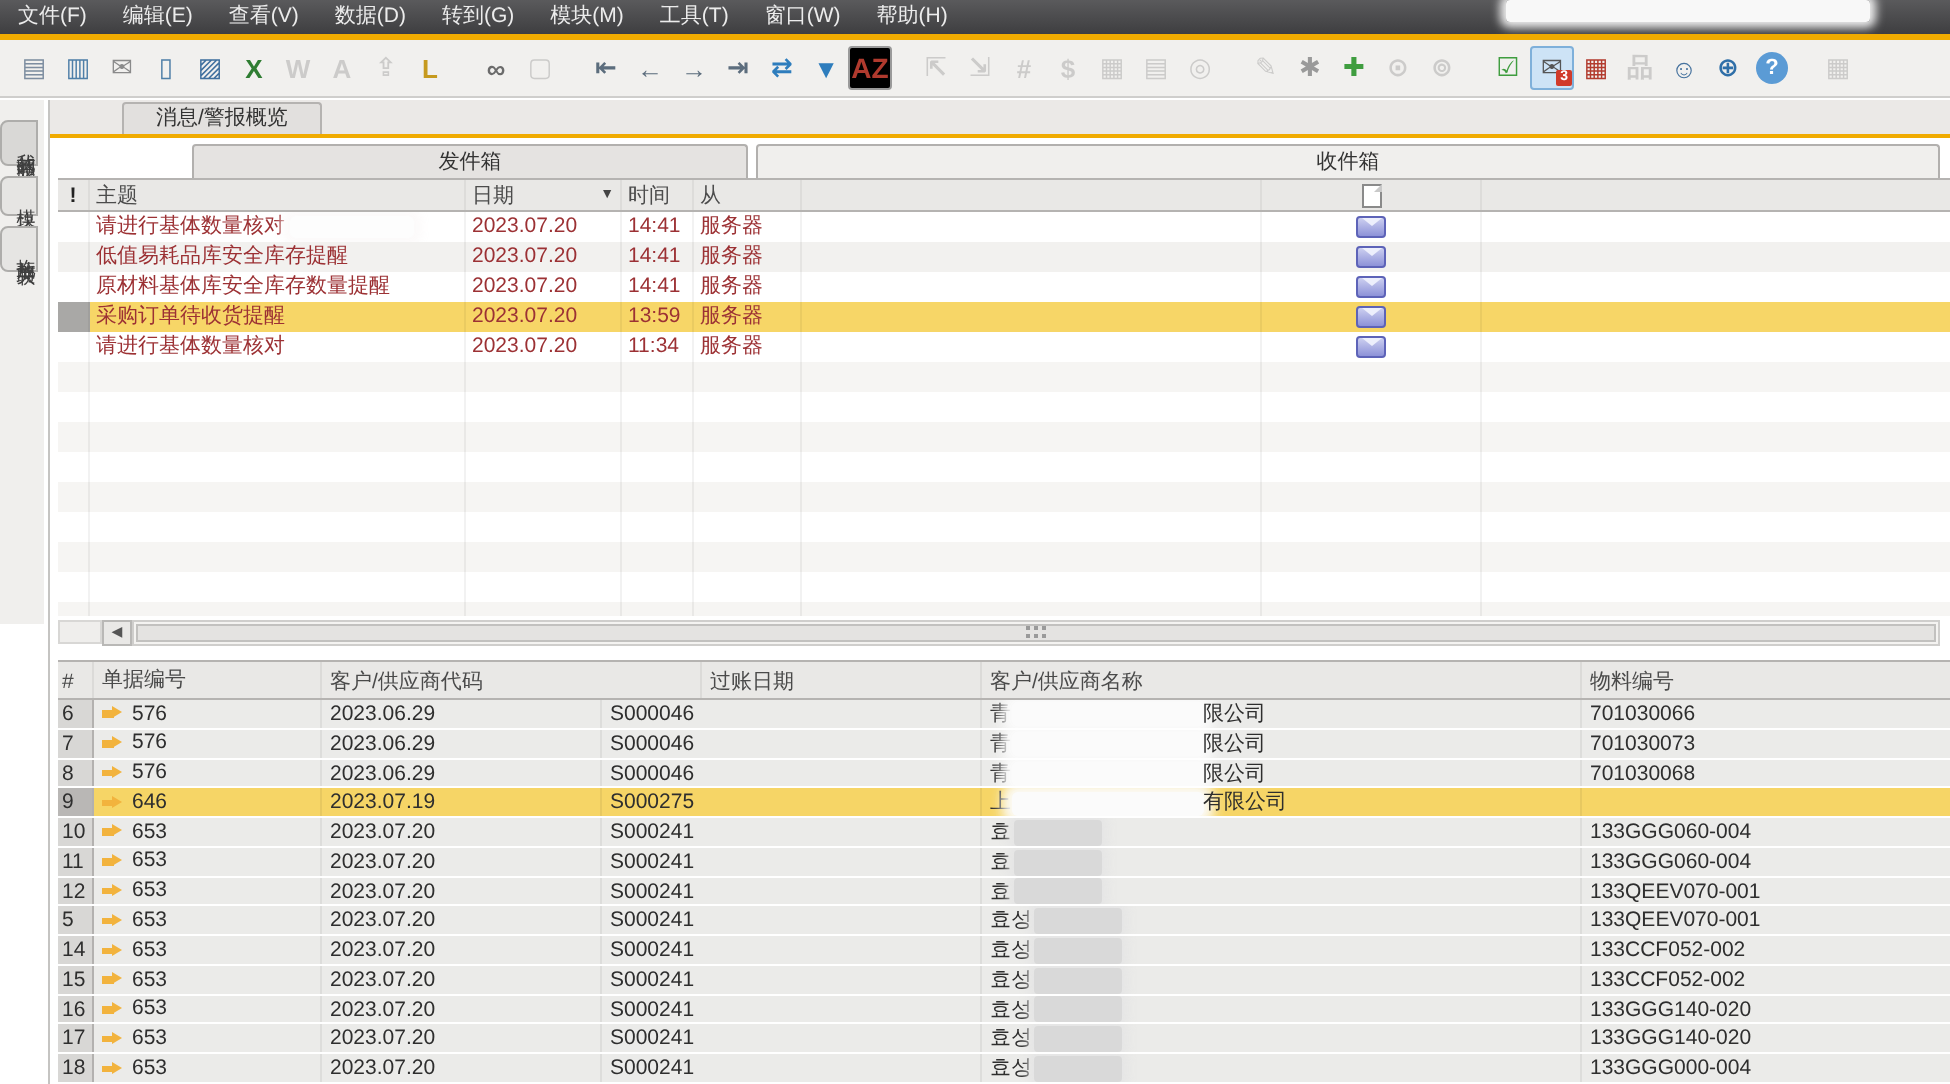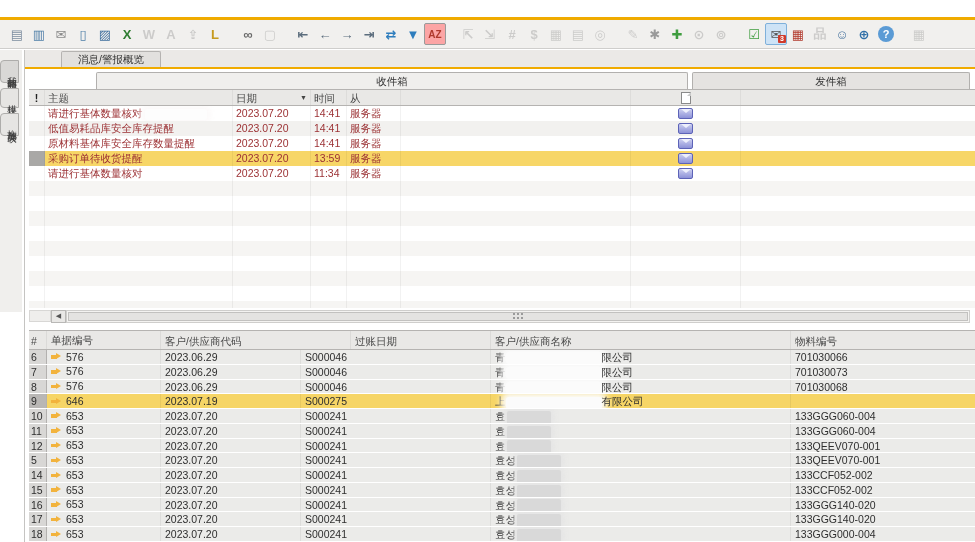--- a/index.html
+++ b/index.html
@@ -16,21 +16,21 @@
   #goldline { position:absolute; left:0; top:17px; width:975px; height:2.5px; background:#f0ab00; }
 
   
   #toolbar { position:absolute; left:0; top:20px; width:975px; height:29px; background:#f1f0ee;
     border-bottom:1px solid #cfcecc; display:flex; align-items:center; padding-left:6px; }
   .ic { position:relative; width:22px; height:22px; display:flex; align-items:center; justify-content:center;
     font-size:13px; font-weight:bold; border:1px solid transparent; border-radius:2px; cursor:pointer; flex:none; }
   .ic .g { pointer-events:none; }
   .ic.dis { opacity:.35; filter:grayscale(1); }
   .ic.act { background:#cde3f6; border-color:#7fb0da; }
-  .ic.frame { background:#fca5a5; border-color:#9a9a9a; font-size:10px; }
+  .ic.frame { background:#000000; border-color:#9a9a9a; font-size:14px; }
   .ic.circ .g { background:#5b9bd5; color:#fff; width:16px; height:16px; border-radius:50%;
     display:flex; align-items:center; justify-content:center; font-size:11px; }
   .badge { position:absolute; right:0; bottom:1px; background:#d03a2a; color:#fff; font-size:7px;
     font-weight:bold; line-height:8px; padding:0 2px; border-radius:1px; }
   .sp { width:11px; flex:none; }
 
   
   #dockbg { position:absolute; left:0; top:50px; width:22px; height:262px; background:#f0efed; }
   #sidebar { position:absolute; left:0; top:60px; width:20px; display:flex; flex-direction:column; gap:5px; }
   .side-tab { writing-mode:vertical-rl; text-orientation:upright; width:19px; background:#e6e5e3;
@@ -119,20 +119,40 @@
   .blurA { display:inline-block; width:96px; height:12px; vertical-align:middle;
     background:#fbfbfb; border-radius:3px; box-shadow:0 0 6px 5px rgba(251,251,251,.97); }
   .blurB { display:inline-block; width:44px; height:13px; vertical-align:middle; margin-left:1px;
     background:#d9d9d9; border-radius:2px; box-shadow:0 0 5px 3px rgba(228,228,228,.9); }
 </style>
 </head>
 <body>
 
 <div id="app">
 
+  <div id="menubar">
+
+      <span class="menu-item">文件(F)</span>
+
+      <span class="menu-item">编辑(E)</span>
+
+      <span class="menu-item">查看(V)</span>
+
+      <span class="menu-item">数据(D)</span>
+
+      <span class="menu-item">转到(G)</span>
+
+      <span class="menu-item">模块(M)</span>
+
+      <span class="menu-item">工具(T)</span>
+
+      <span class="menu-item">窗口(W)</span>
+
+      <span class="menu-item">帮助(H)</span>
+    </div>
   <div id="menu-redact"></div>
   <div id="goldline"></div>
 
   <div id="toolbar">
 
       <span class="ic">
         <span class="g" style="color: rgb(125, 141, 160);">▤</span>
 
       </span>
 
@@ -349,22 +369,22 @@
       <div class="side-tab">拖放与关联</div>
     </div>
 
   <div id="win">
     <div class="win-tabstrip">
       <span class="win-tab">消息/警报概览</span>
     </div>
     <div class="goldline2"></div>
 
     <div class="io-tabs">
+      <span class="io-tab inactive">发件箱</span>
       <span class="io-tab active">收件箱</span>
-      <span class="io-tab inactive">发件箱</span>
     </div>
 
     <div class="inbox-grid">
       <div class="ib-head">
         <span class="c ind">!</span>
         <span class="c subj">主题</span>
         <span class="c date">
             <span>日期</span>
             <span class="sortarrow">▼</span>
           </span>

